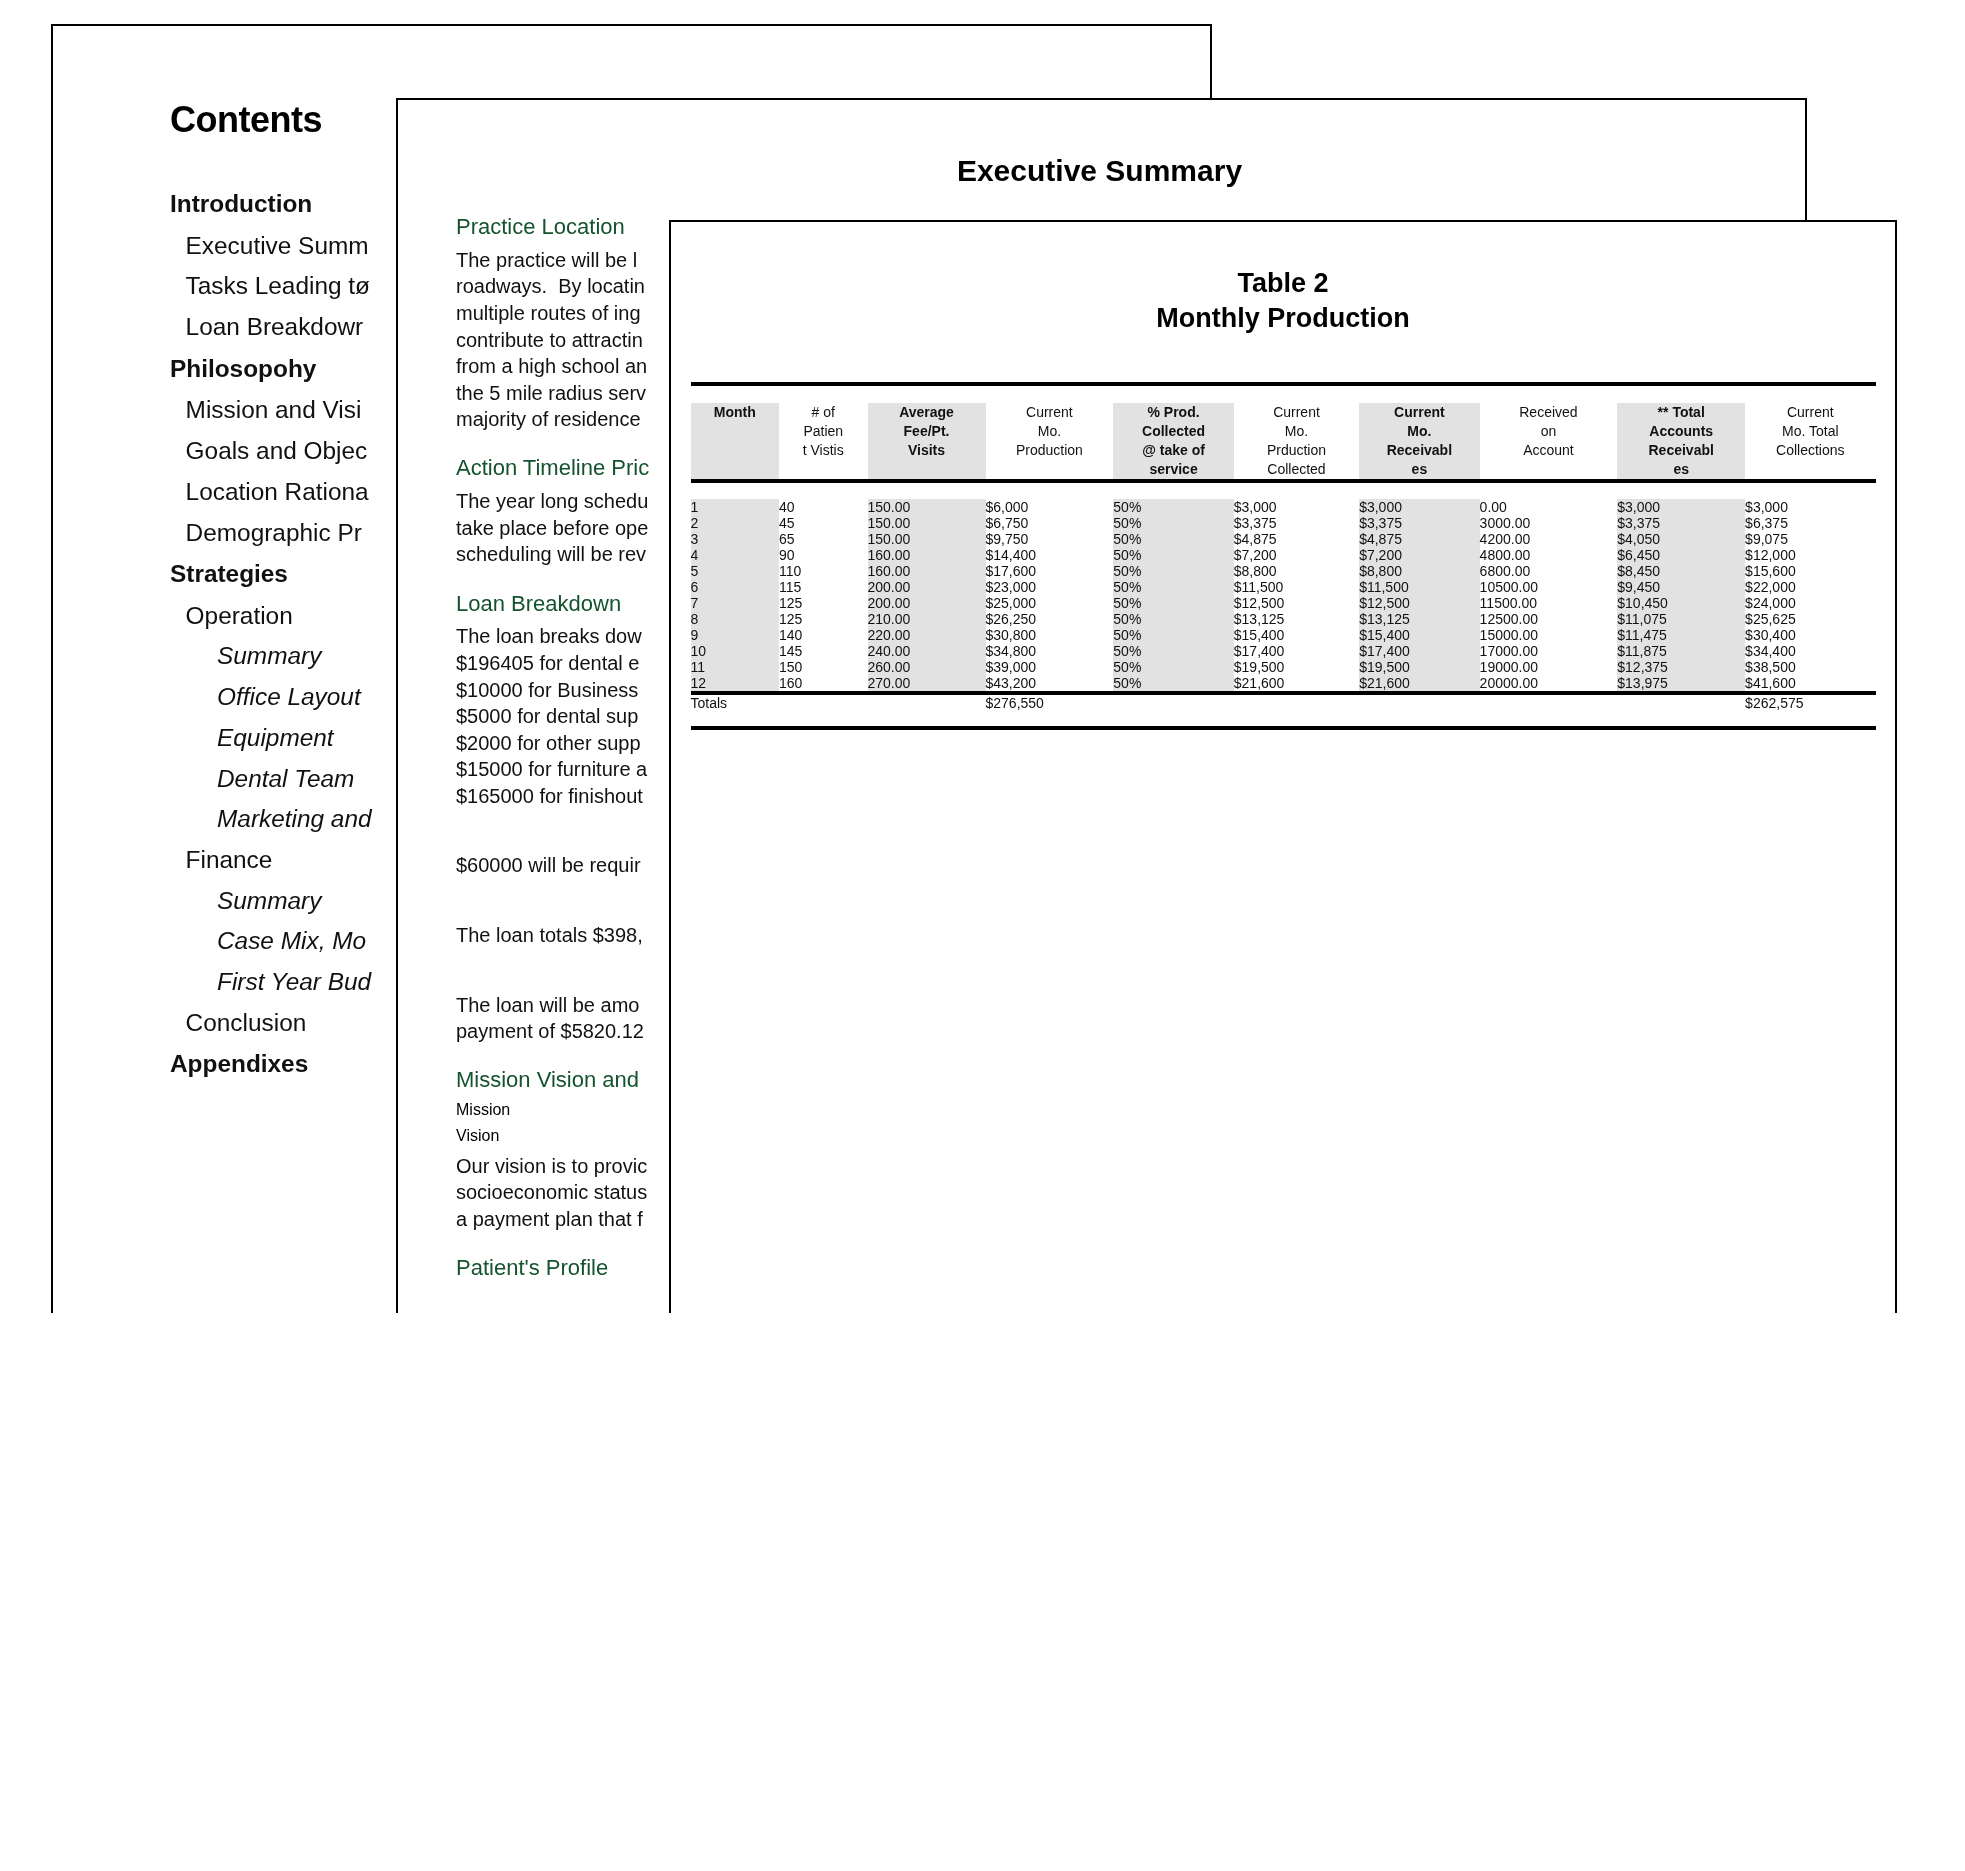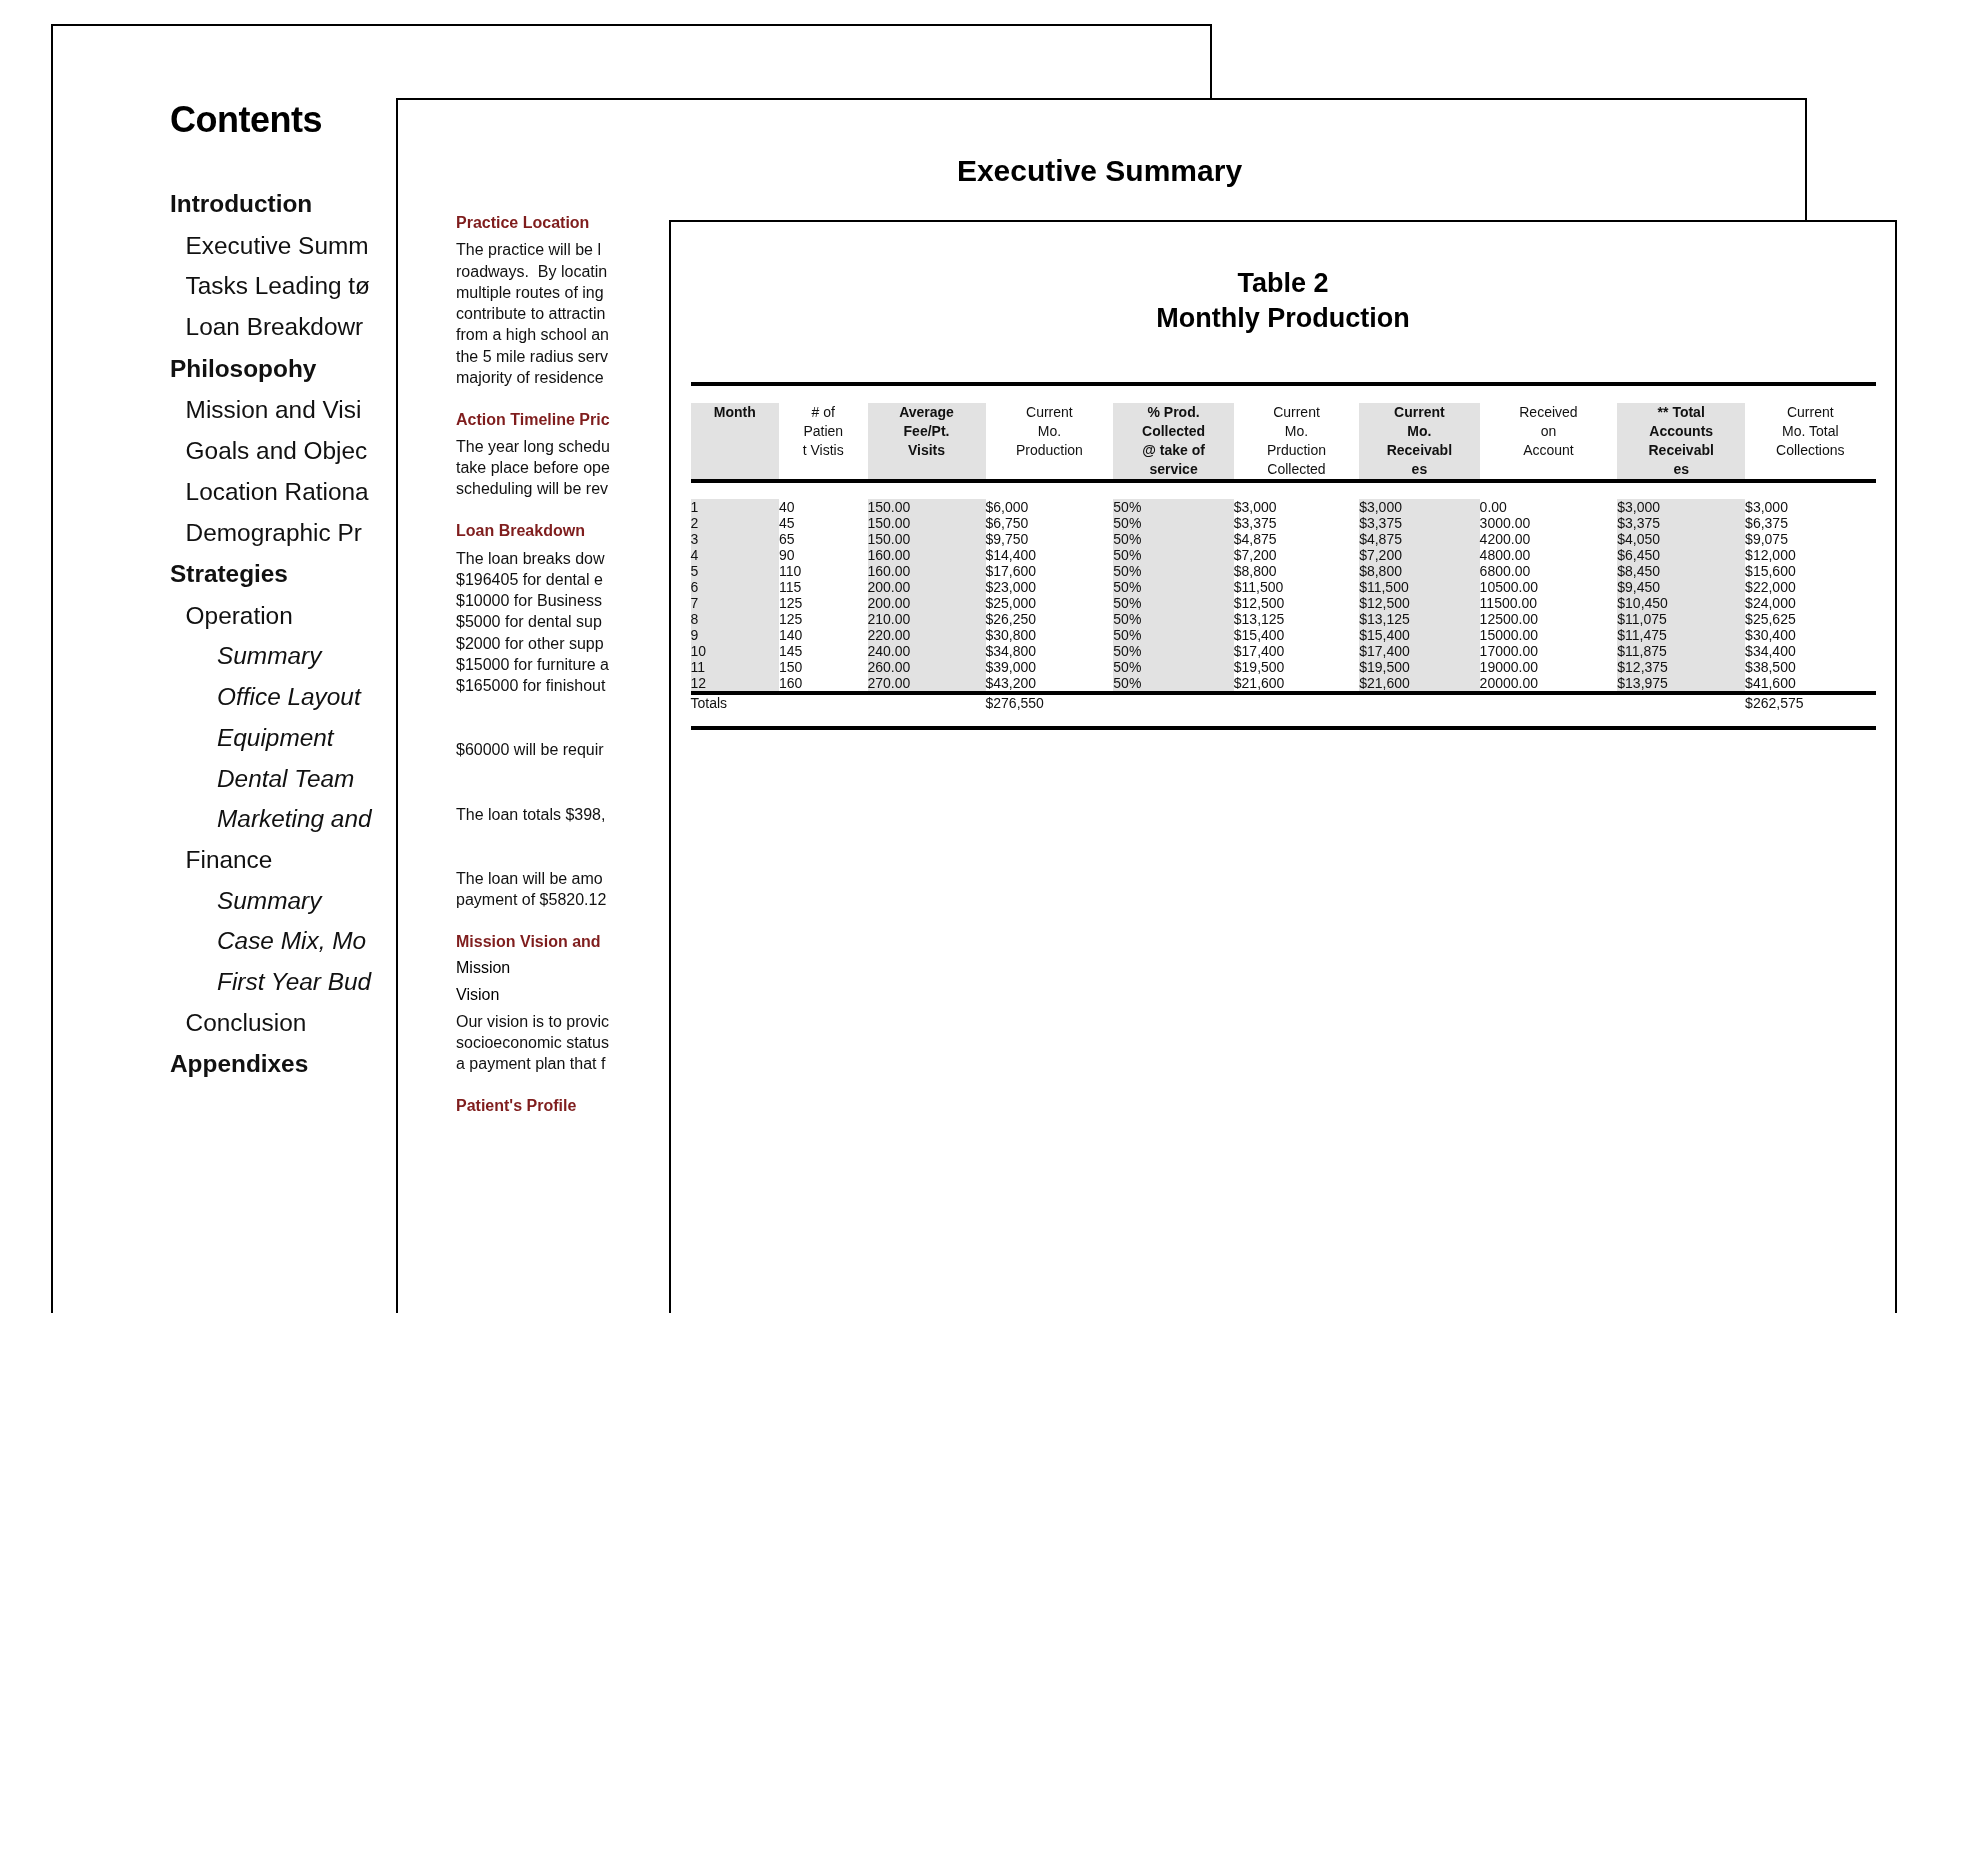--- a/index.html
+++ b/index.html
@@ -14,23 +14,23 @@
   .toc-wrap{padding:73px 0 0 117px;}
   .toc-title{font-size:36px;font-weight:bold;letter-spacing:-0.5px;margin:0 0 41px 0;color:#000;}
   .toc-l1{font-size:24.4px;font-weight:bold;color:#111;margin:0 0 0 0;padding:7.8px 0 6.8px 0;}
   .toc-l2{font-size:24.4px;font-weight:normal;color:#111;padding:6.8px 0 5.9px 15.6px;}
   .toc-l3{font-size:24.4px;font-style:italic;color:#111;padding:6.8px 0 5.9px 47px;}
 
   
   #page-exec{left:396px;top:98px;width:1411px;height:1585px;z-index:2;}
   .exec-head{text-align:center;font-size:30px;font-weight:bold;padding:54px 4px 0 0;color:#000;}
   .exec-body{padding:25px 0 0 58px;width:224px;}
-  .sec-h{font-size:16px;font-weight:bold;color:#7f1d1d;margin:0 0 6.3px 0;line-height:1.25;white-space:nowrap;}
+  .sec-h{font-size:22px;font-weight:normal;color:#14532d;margin:0 0 6.3px 0;line-height:1.25;white-space:nowrap;}
   .sec-h2{font-size:16px;font-weight:normal;color:#000;margin:0 0 6.3px 0;line-height:1.25;white-space:nowrap;}
-  .sec-p{font-size:16px;line-height:1.33;color:#111;margin:0 0 21.5px 0;white-space:pre;}
+  .sec-p{font-size:20px;line-height:1.33;color:#111;margin:0 0 21.5px 0;white-space:pre;}
   .gap{height:21.5px;}
 
   
   #page-table{left:669px;top:220px;width:1228px;height:1605px;z-index:3;}
   .tbl-title{text-align:center;font-size:27px;font-weight:bold;line-height:1.28;padding:44px 0 0 0;color:#000;}
   .tbl-holder{padding:47px 19.5px 0 19.5px;}
   table.prod{border-collapse:collapse;width:100%;table-layout:fixed;}
   table.prod td,table.prod th{font-weight:normal;font-size:14px;color:#111;vertical-align:top;padding:0;}
   .rule-top td{border-top:4.4px solid #000;height:0;padding:0;font-size:0;line-height:0;}
   .rule-mid td{border-top:4.4px solid #000;height:0;padding:0;font-size:0;line-height:0;}

